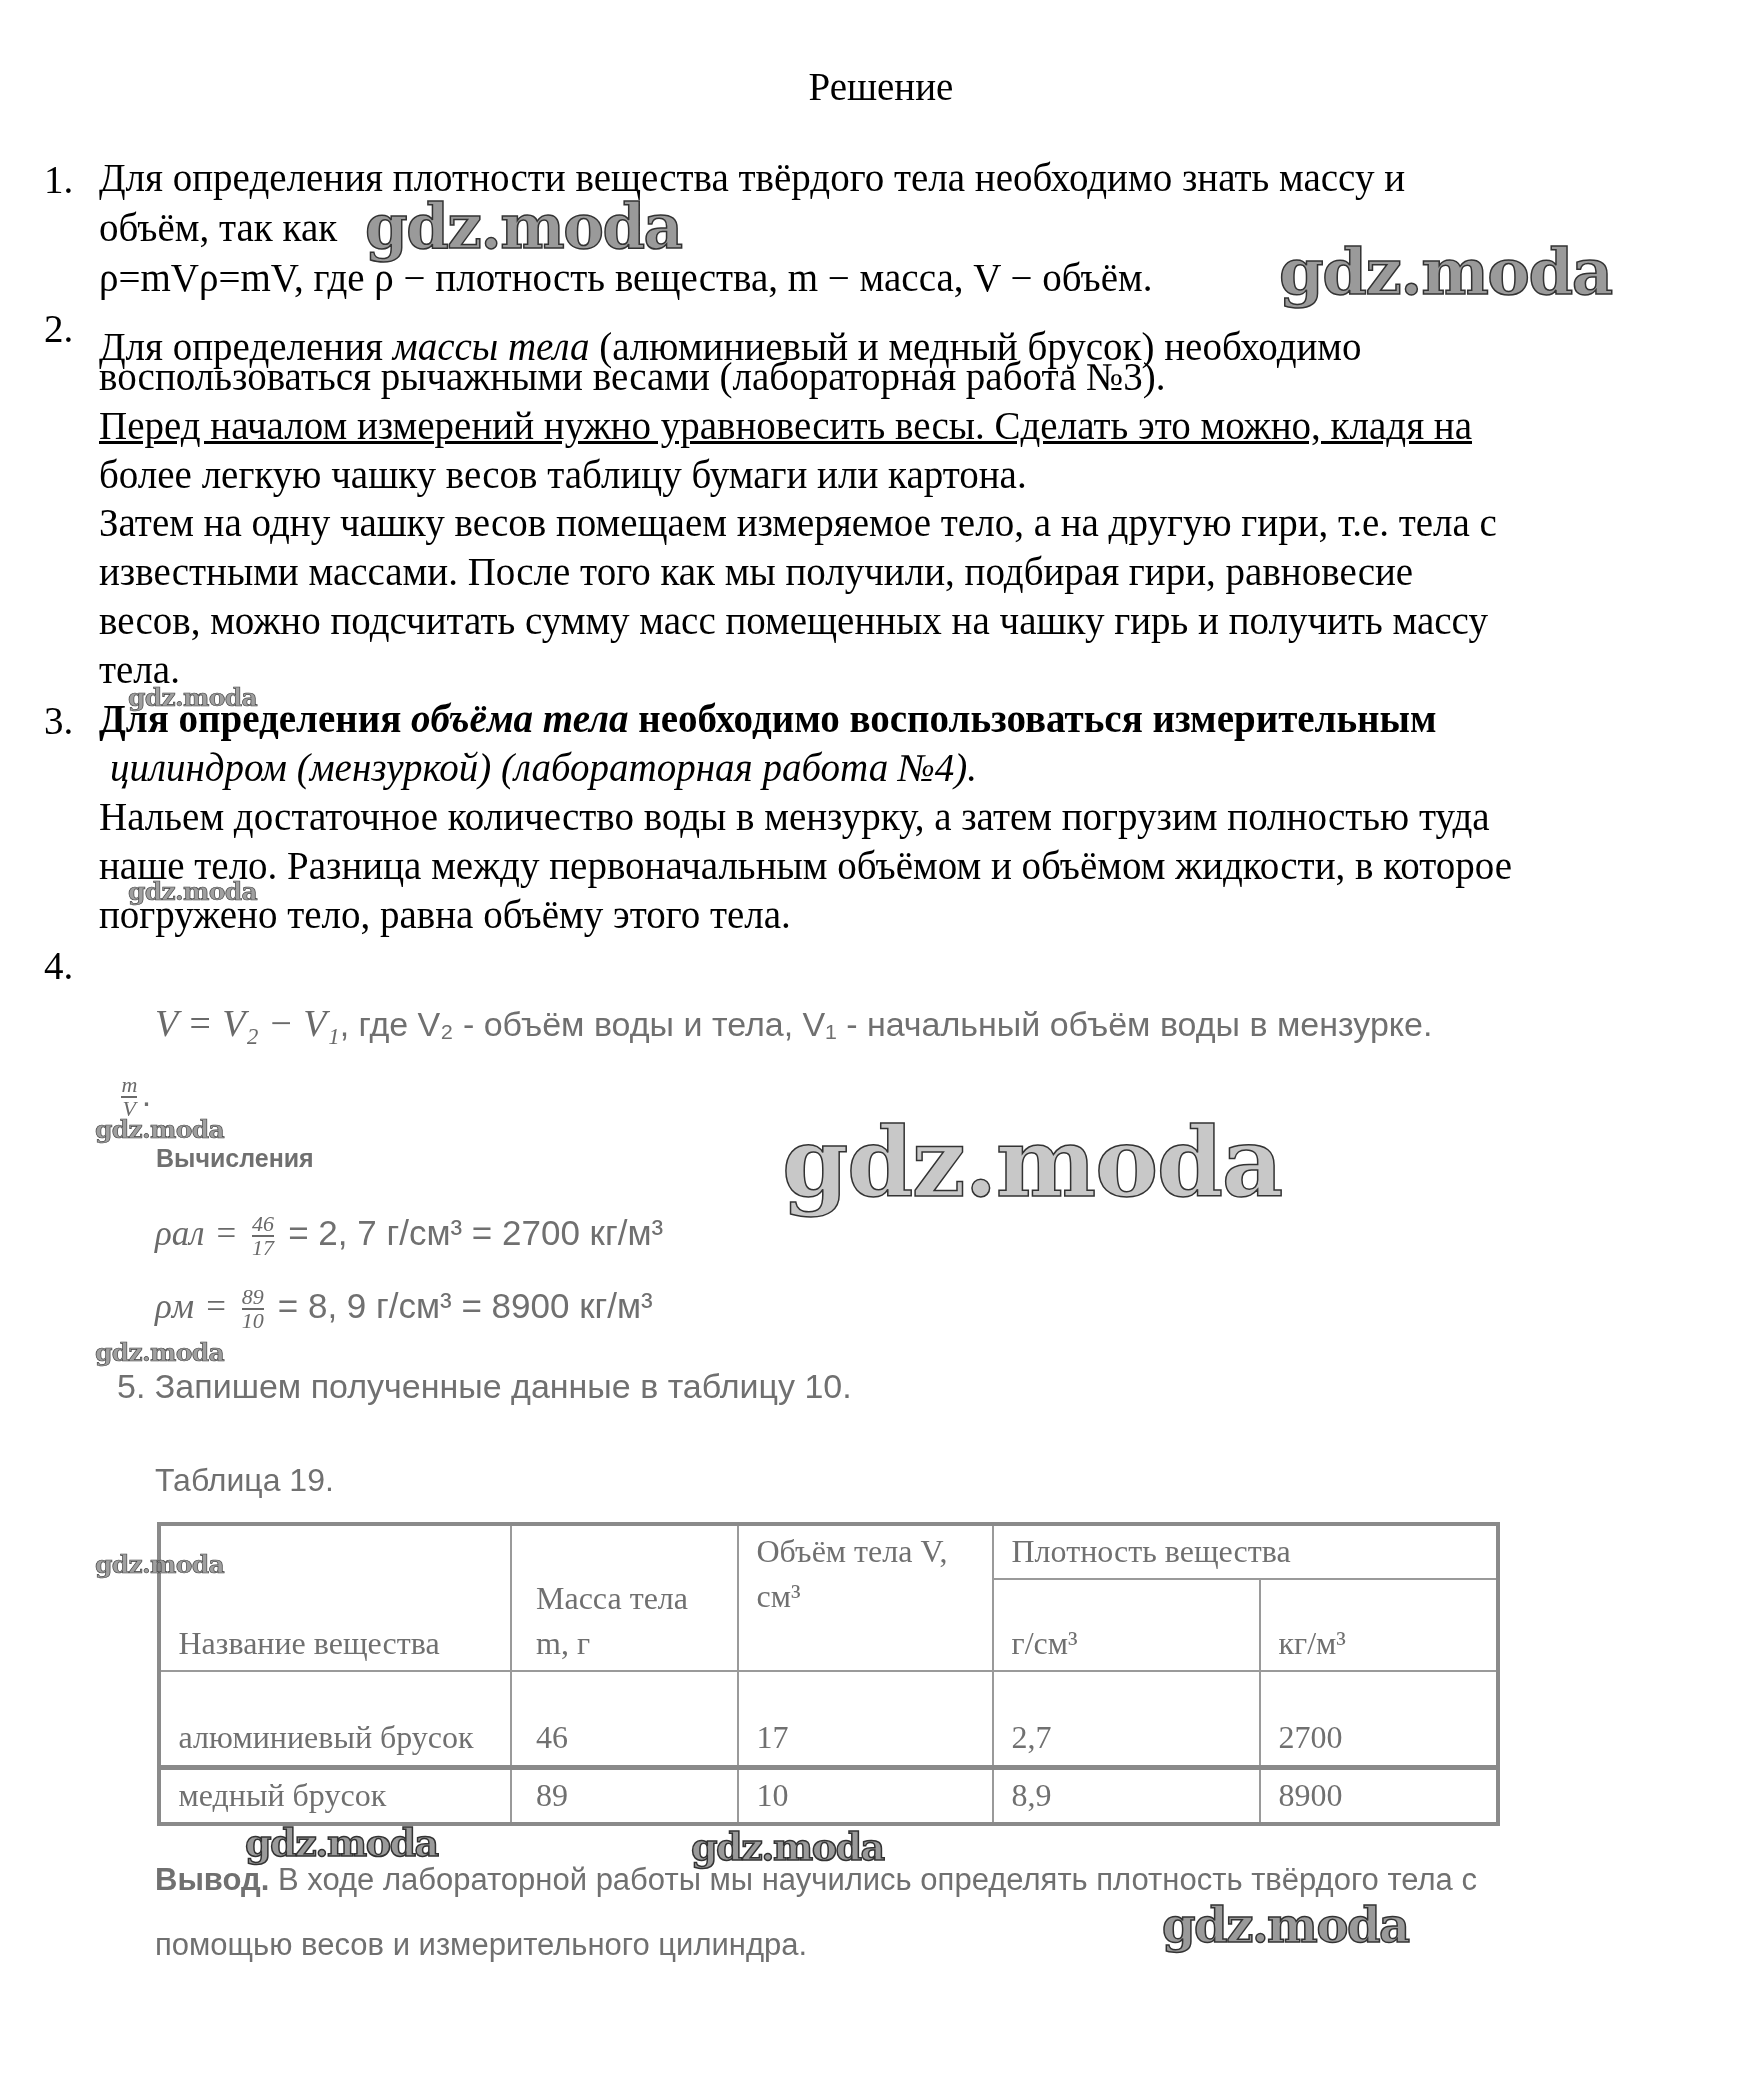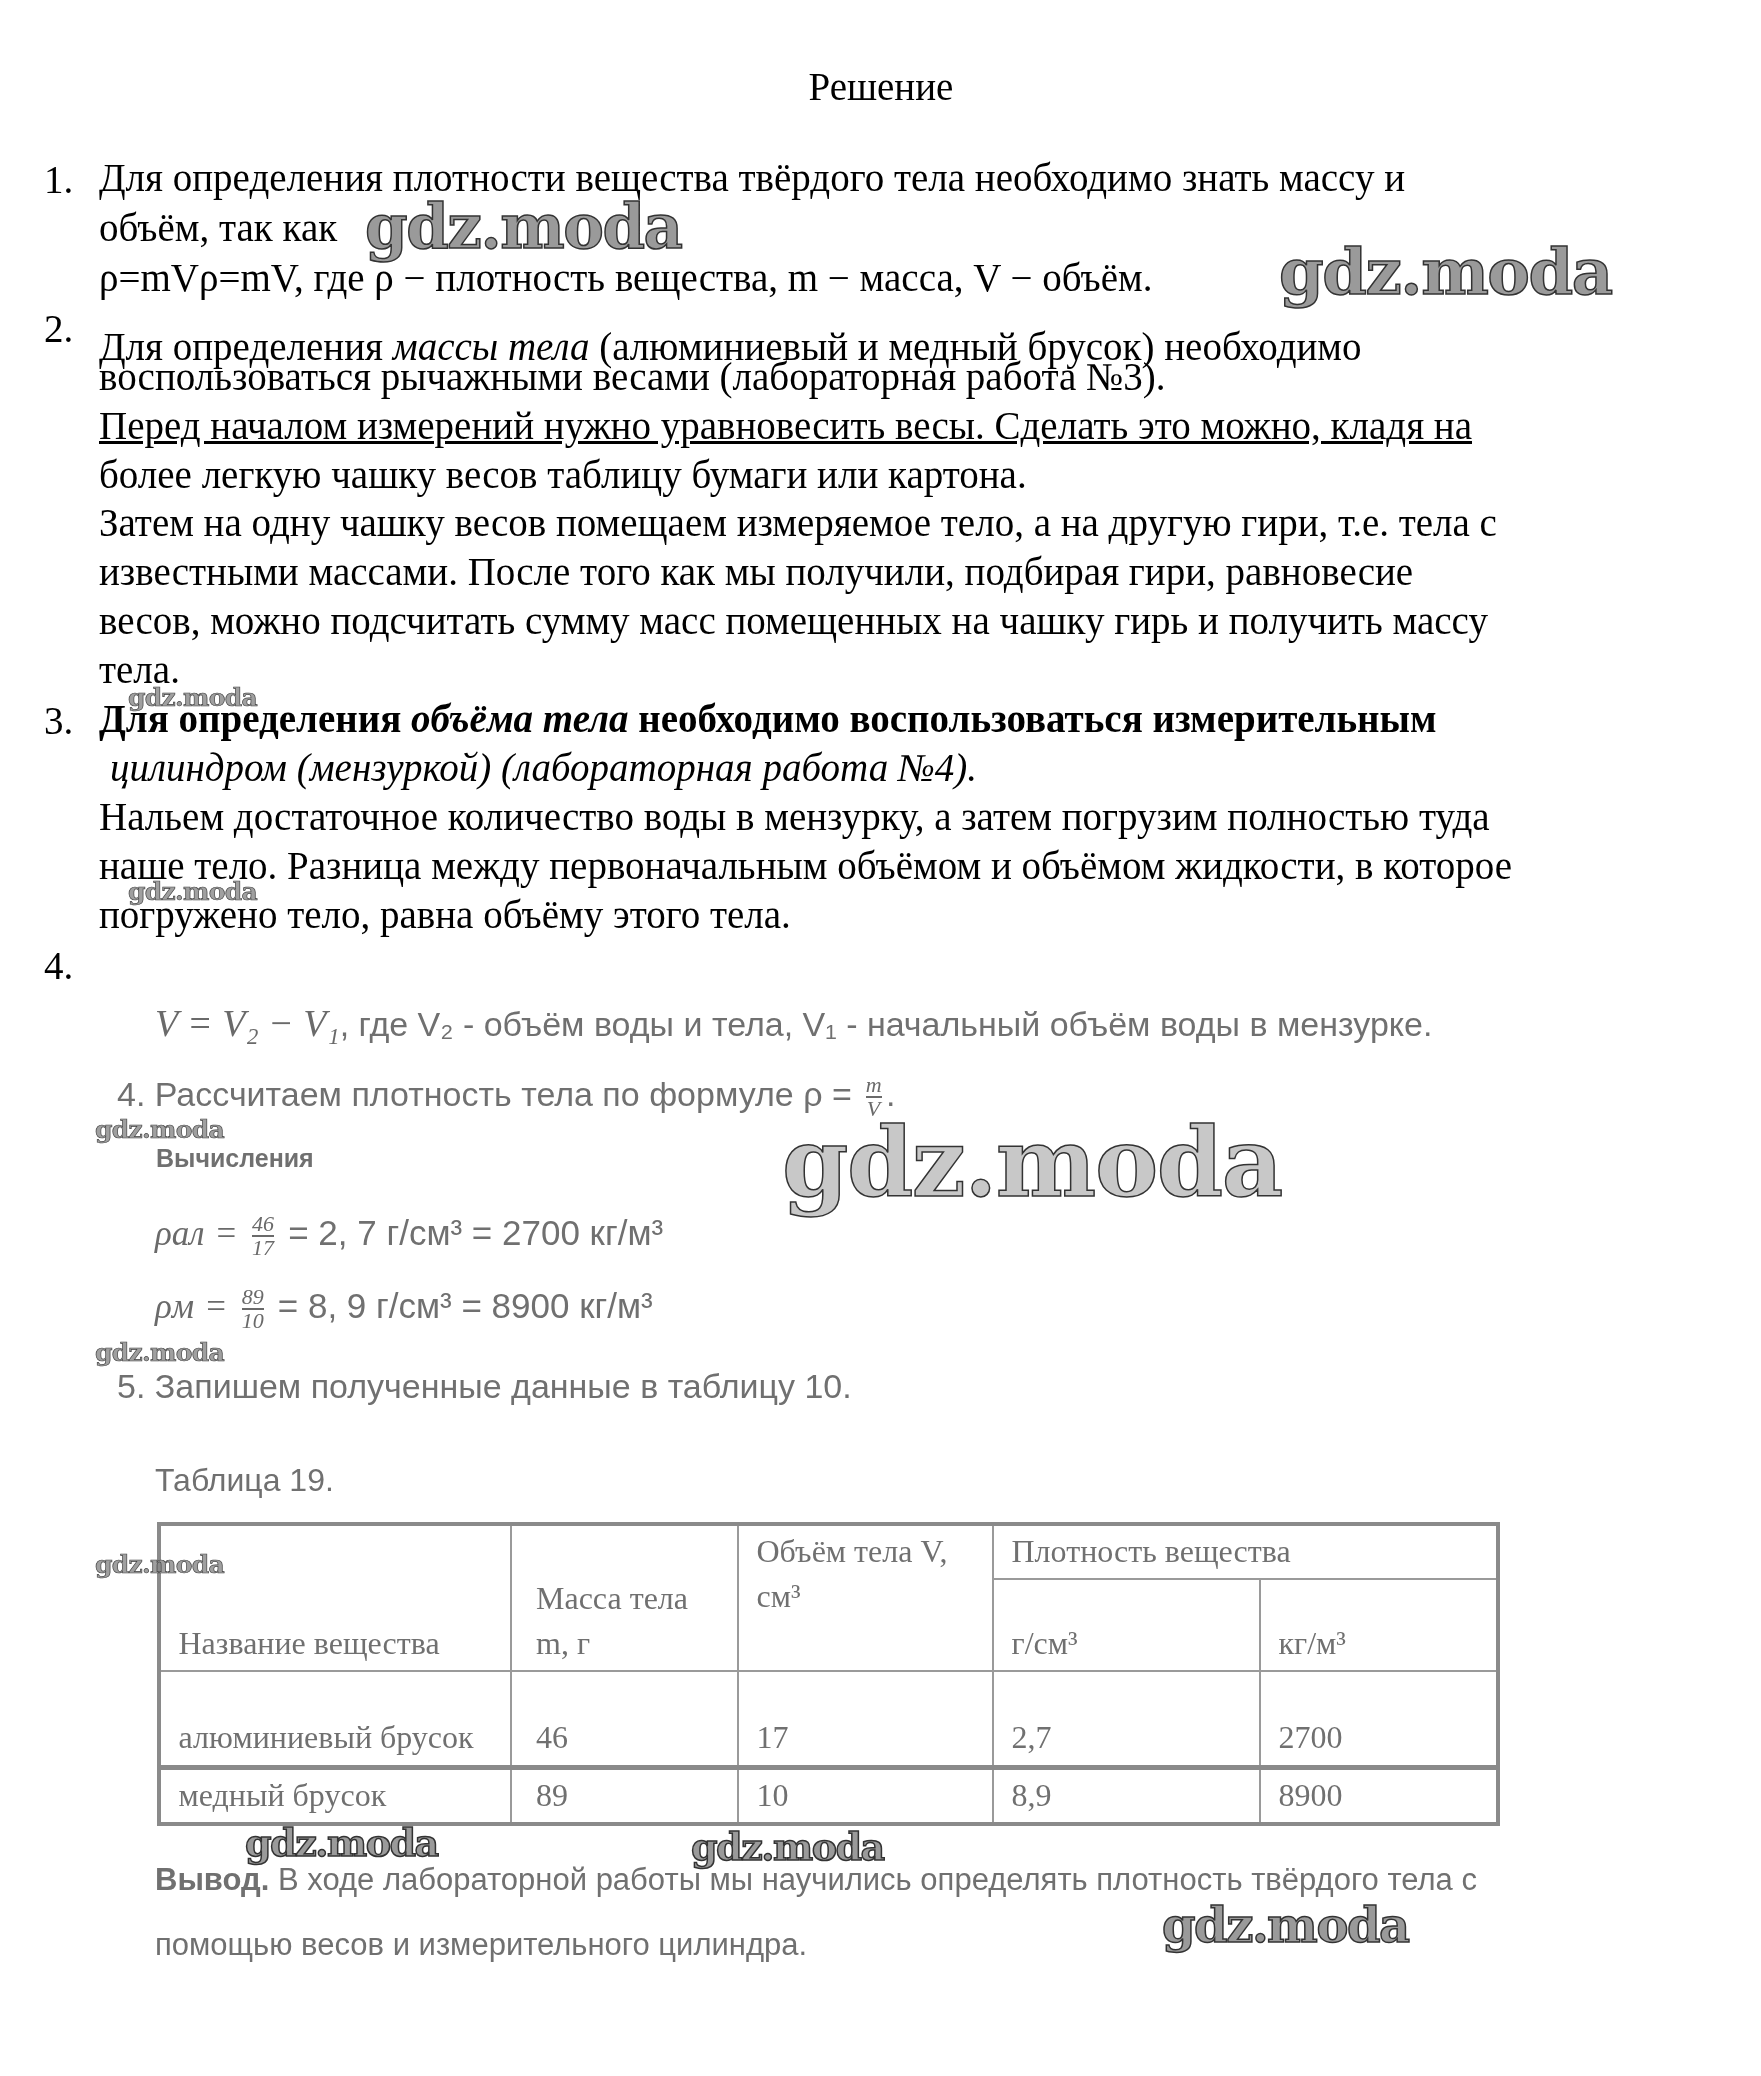--- a/index.html
+++ b/index.html
@@ -61,21 +61,20 @@
 <div class="abs serif line" style="left:99px; top:890px;">погружено тело, равна объёму этого тела.</div>
 <div class="abs wm-small" style="left:128px; top:877px;">gdz.moda</div>
 
 <div class="abs serif num" style="left:44px; top:943px;">4.</div>
 
 <div class="abs sans gray" style="left:155px; top:1001px; font-size:34px;">
   <span class="math" style="font-size:38px;">V = V₂ − V₁</span><span>, где V₂ - объём воды и тела, V₁ - начальный объём воды в мензурке.</span>
 </div>
 
 <div class="abs sans gray" style="left:117px; top:1074px; font-size:34px;">
-  <span>4. Рассчитаем плотность тела по формуле ρ =</span>
   <span class="frac math">
     <span>m</span>
     <span class="bar">V</span>
   </span><span>.</span>
 </div>
 
 <div class="abs wm-small" style="left:95px; top:1115px;">gdz.moda</div>
 <div class="abs sans gray" style="left:156px; top:1144px; font-weight:bold; font-size:25px;">Вычисления</div>
 <div class="abs wm-big" style="left:782px; top:1107px; font-size:95px; color:#c8c8c8;">gdz.moda</div>
 

